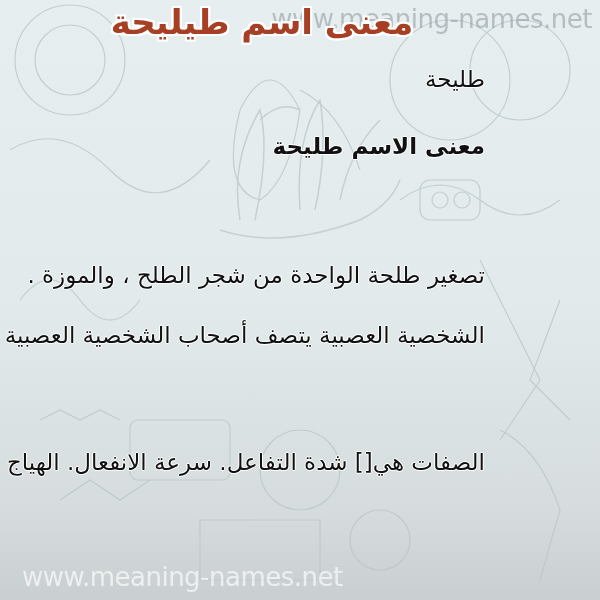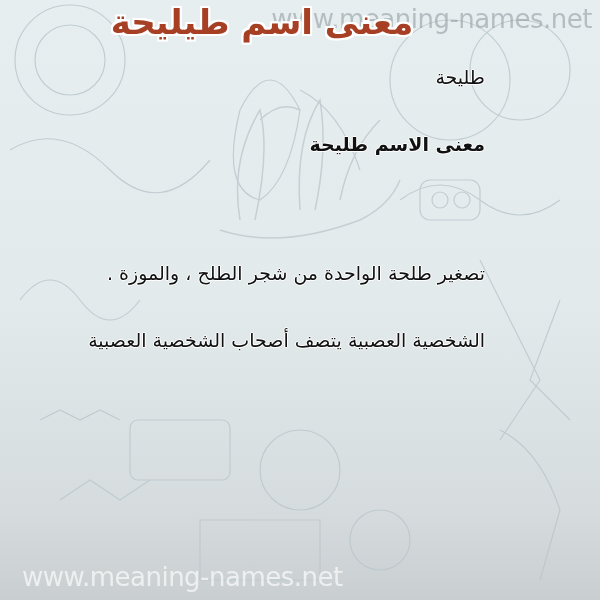--- a/index.html
+++ b/index.html
@@ -20,21 +20,21 @@
     position: absolute; top: 4px; right: 8px; font-family: "DejaVu Sans", sans-serif;
     font-size: 26px; color: rgba(140,150,155,0.55); letter-spacing: -0.5px;
   }
   .wm-bottom {
     position: absolute; top: 562px; left: 22px; font-family: "DejaVu Sans", sans-serif;
     font-size: 26px; color: rgba(255,255,255,0.65); letter-spacing: -0.5px;
   }
   .content { position: absolute; top: 0; left: 0; width: 600px; height: 600px; direction: rtl; }
   .line {
     position: absolute; right: 115px; font-family: "DejaVu Sans", sans-serif;
-    font-size: 19px; color: #111; white-space: nowrap;
+    font-size: 23px; color: #111; white-space: nowrap;
     text-shadow: 1px 0 0 #fff, -1px 0 0 #fff, 0 1px 0 #fff, 0 -1px 0 #fff;
   }
 </style>
 </head>
 <body>
 
 <svg class="sketch" width="600" height="600" viewBox="0 0 600 600">
   <g fill="none" stroke="#b9c6cb" stroke-width="1.2" opacity="0.8">
     <circle cx="70" cy="60" r="55"></circle>
     <circle cx="70" cy="60" r="35"></circle>
@@ -67,16 +67,17 @@
   </g>
 </svg>
 
 <div class="wm-top">www.meaning-names.net</div>
 <div class="title">معنى اسم طيليحة</div>
 
 <div class="content">
   <div class="line" style="top:66px;">طليحة</div>
   <div class="line" style="top:133px;font-weight:bold;">معنى الاسم طليحة</div>
   <div class="line" style="top:262px;">تصغير طلحة  الواحدة من شجر الطلح ، والموزة .</div>
-  <div class="line" style="top:322px;margin-top:7px;">الشخصية العصبية يتصف أصحاب الشخصية العصبية</div>
+  <div class="line" style="top:322px;">الشخصية العصبية يتصف أصحاب الشخصية العصبية</div>
+  <div class="line" style="top:449px;">الصفات هي[] شدة التفاعل. سرعة الانفعال. الهياج</div>
 </div>
 
 <div class="wm-bottom">www.meaning-names.net</div>
 
 </body></html>

